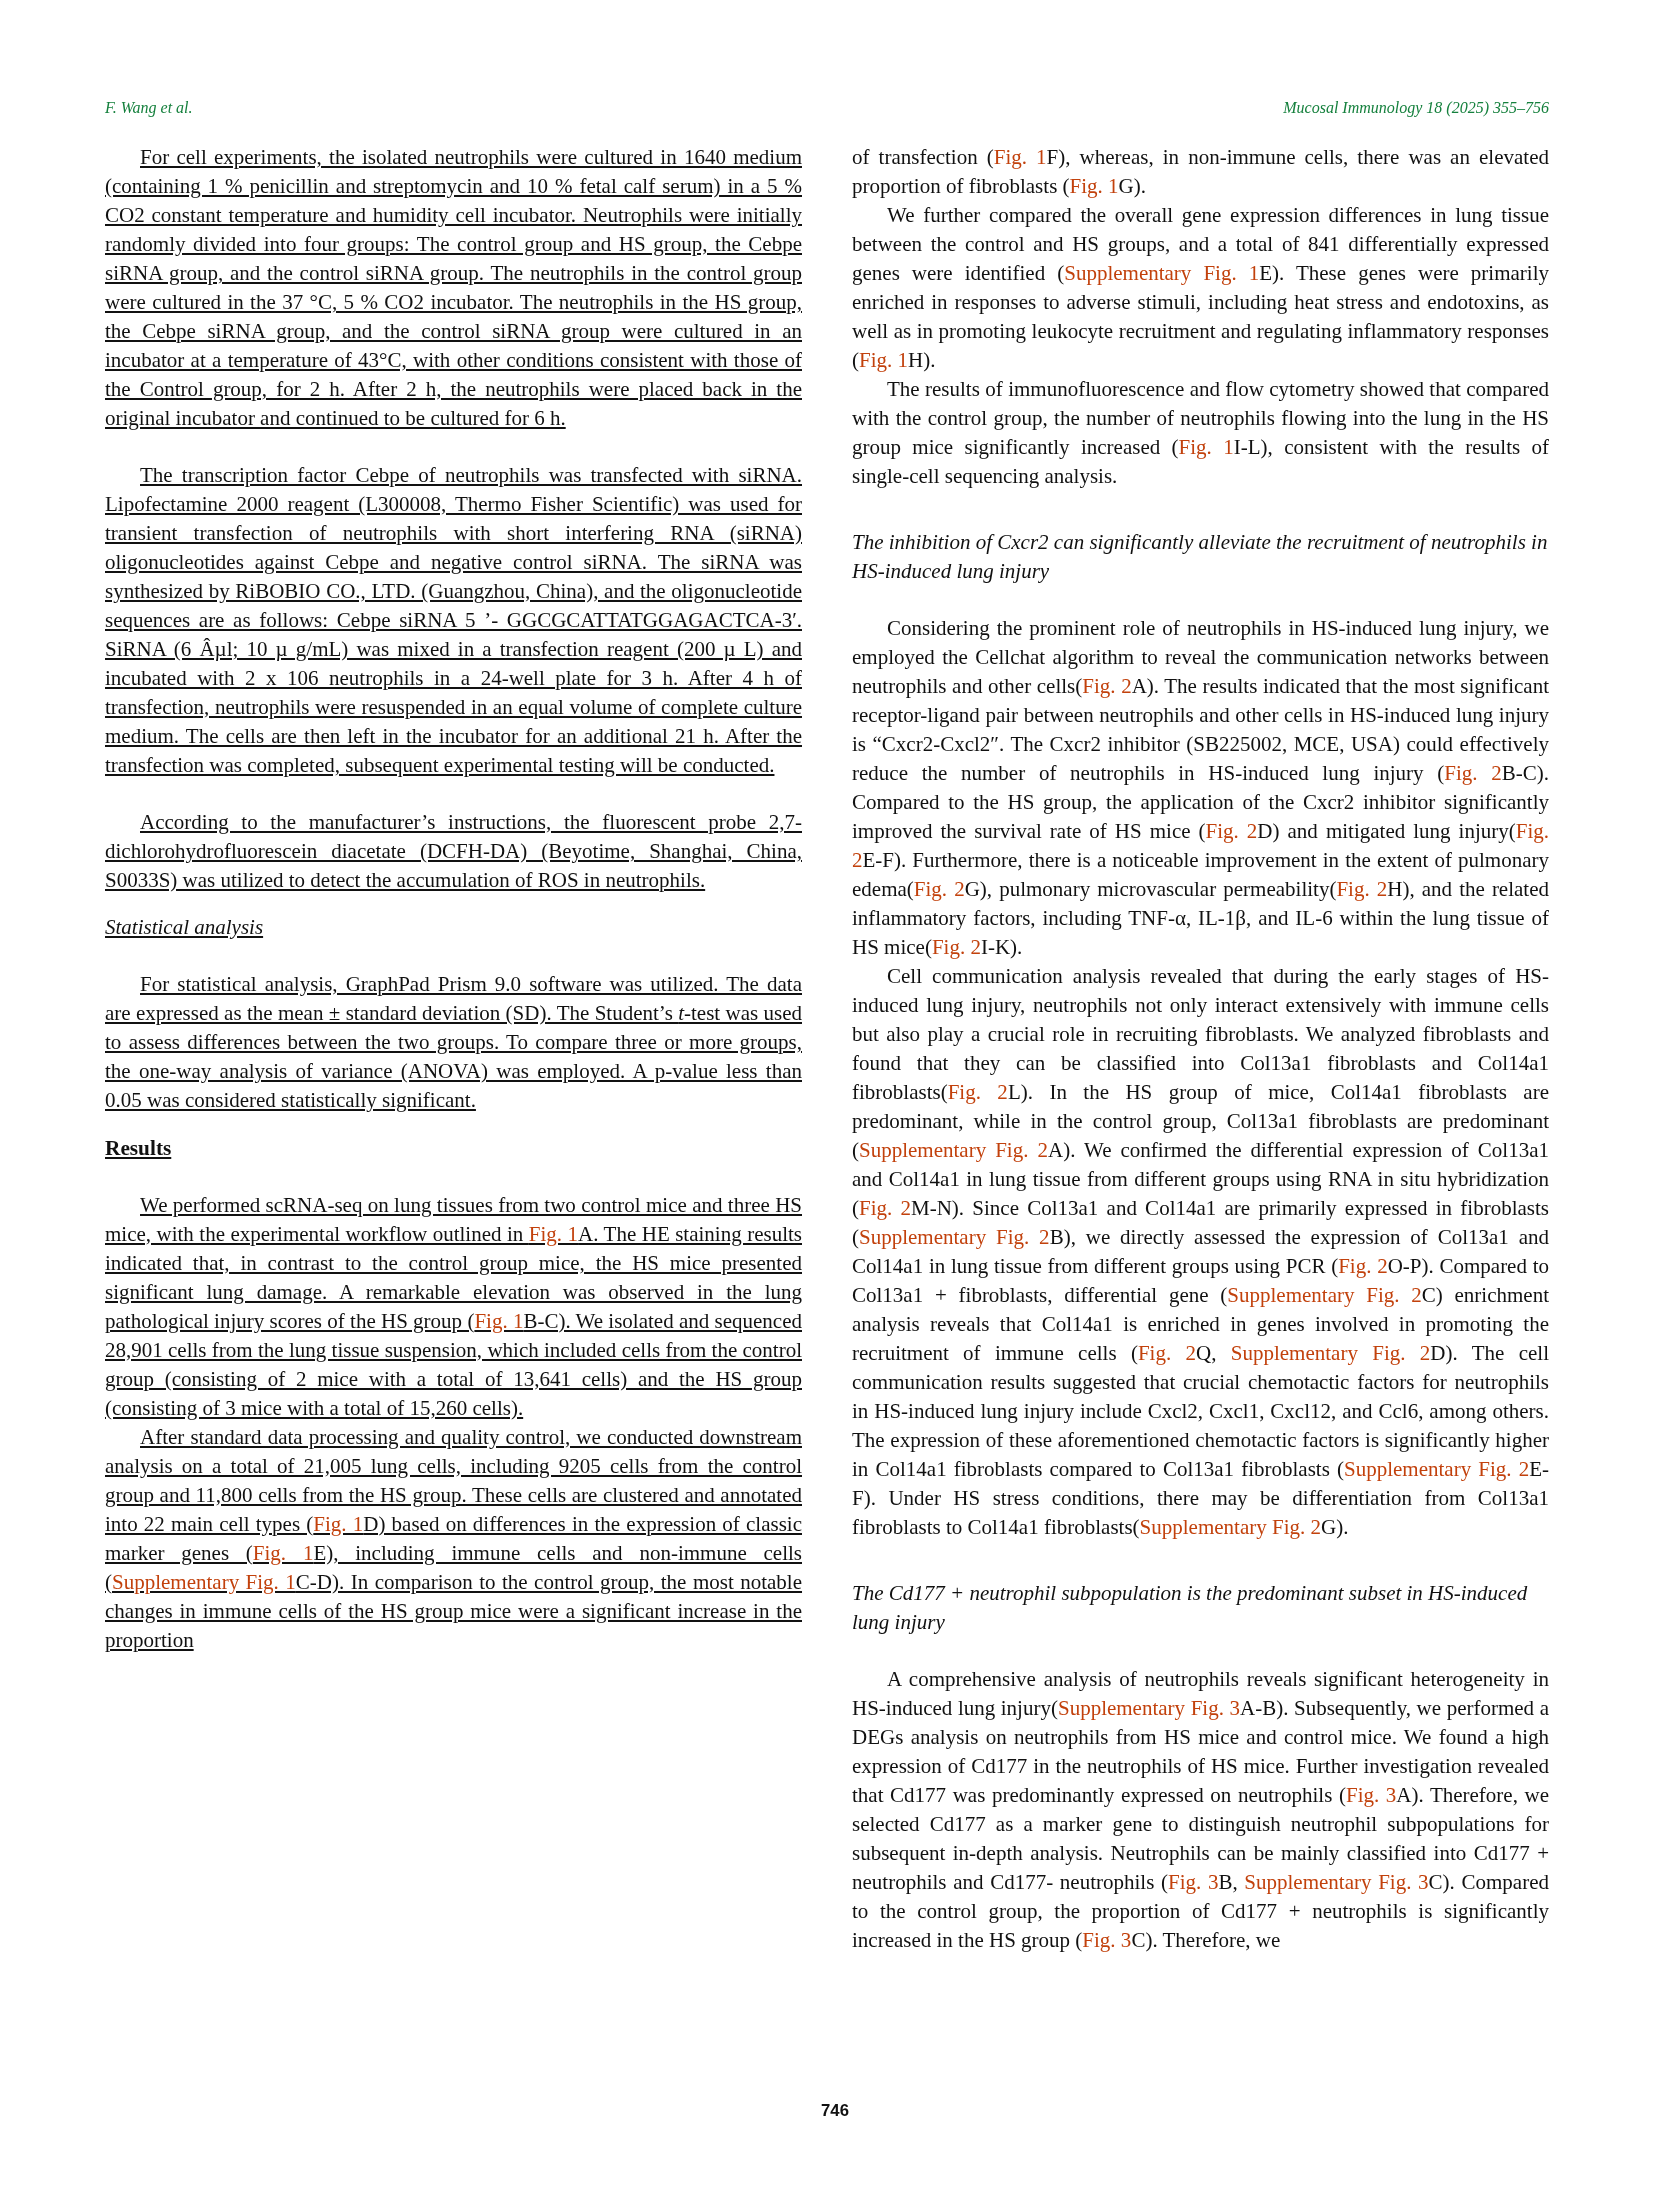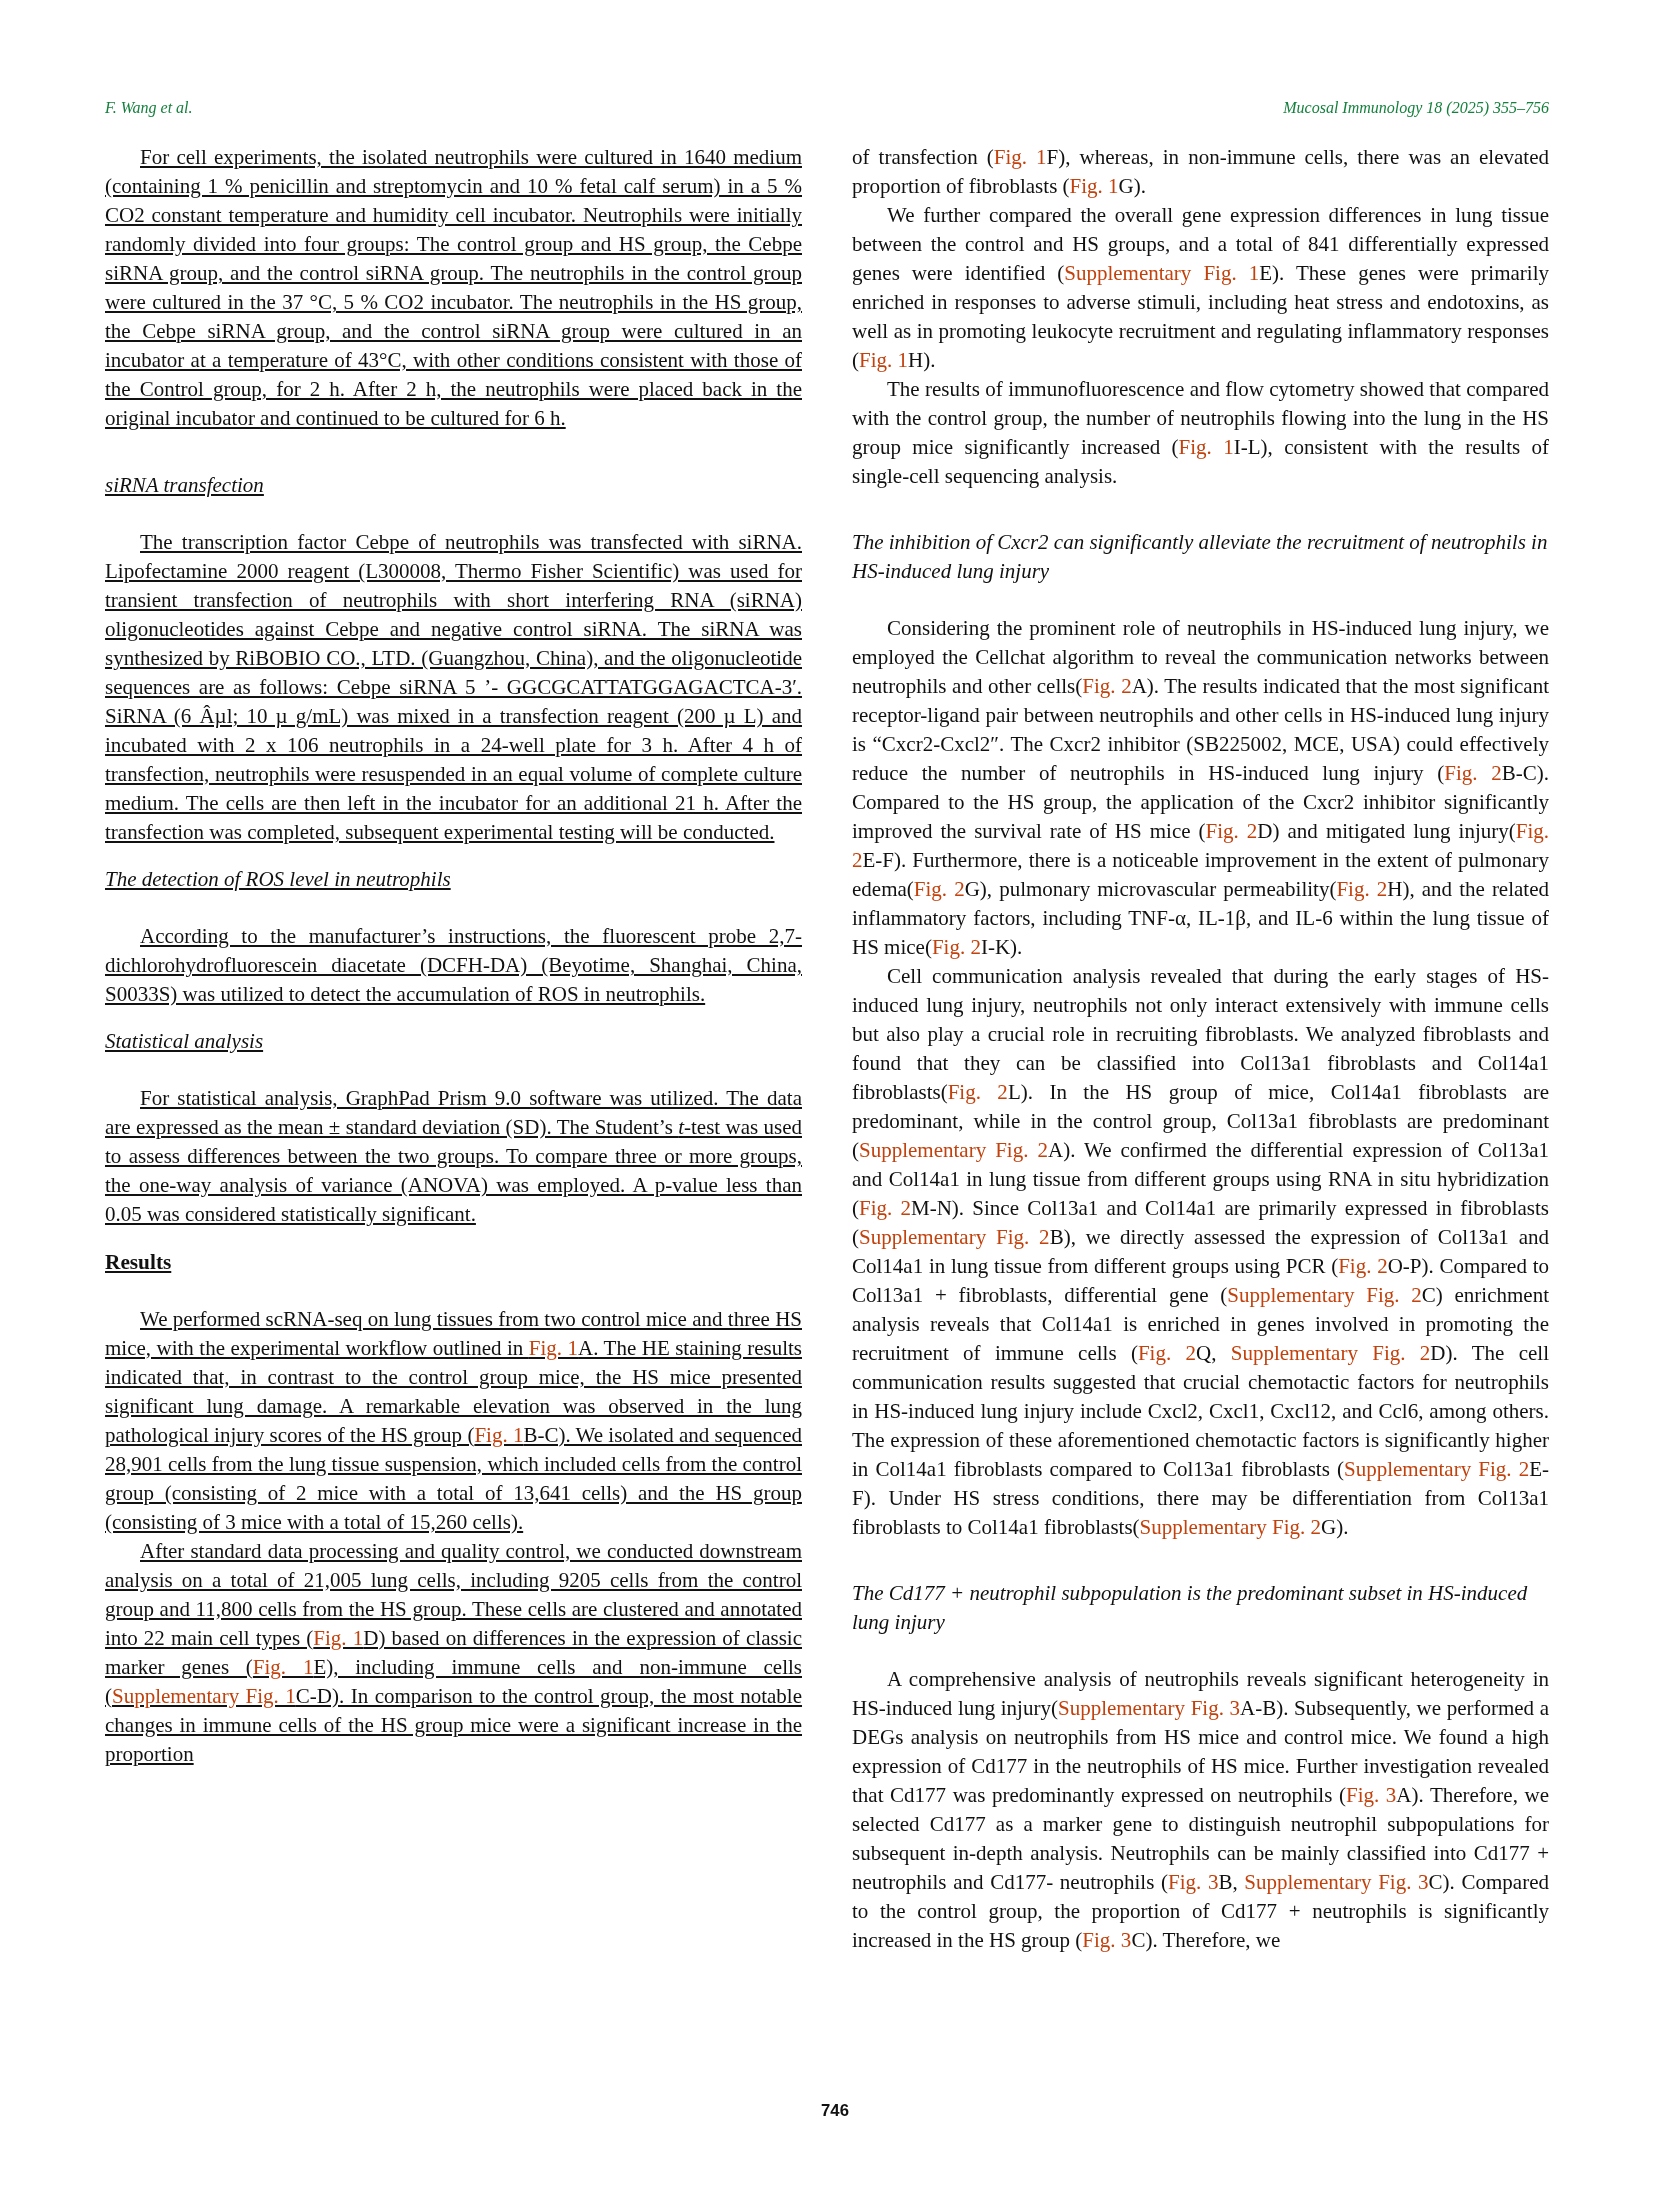--- a/index.html
+++ b/index.html
@@ -21,24 +21,22 @@
 </style>
 </head>
 <body>
 
 <div class="running-head rh-left">F. Wang et al.</div>
 <div class="running-head rh-right">Mucosal Immunology 18 (2025) 355–756</div>
 
 <div class="col col-left">
   <p>For cell experiments, the isolated neutrophils were cultured in 1640 medium (containing 1 % penicillin and streptomycin and 10 % fetal calf serum) in a 5 % CO2 constant temperature and humidity cell incubator. Neutrophils were initially randomly divided into four groups: The con­trol group and HS group, the Cebpe siRNA group, and the control siRNA group. The neutrophils in the control group were cultured in the 37 °C, 5 % CO2 incubator. The neutrophils in the HS group, the Cebpe siRNA group, and the control siRNA group were cultured in an incubator at a temperature of 43°C, with other conditions consistent with those of the Control group, for 2 h. After 2 h, the neutrophils were placed back in the original incubator and continued to be cultured for 6 h.</p>
 
-  <h3 class="sub" style="margin-top:38px">siRNA transfection</h3>
   <p style="margin-top:28px">The transcription factor Cebpe of neutrophils was transfected with siRNA. Lipofectamine 2000 reagent (L300008, Thermo Fisher Scientific) was used for transient transfection of neutrophils with short interfering RNA (siRNA) oligonucleotides against Cebpe and negative control siRNA. The siRNA was synthesized by RiBOBIO CO., LTD. (Guangzhou, China), and the oligonucleotide sequences are as follows: Cebpe siRNA 5 ’- GGCGCATTATGGAGACTCA-3′. SiRNA (6 Âµl; 10 µ g/mL) was mixed in a transfection reagent (200 µ L) and incubated with 2 x 106 neutro­phils in a 24-well plate for 3 h. After 4 h of transfection, neutrophils were resuspended in an equal volume of complete culture medium. The cells are then left in the incubator for an additional 21 h. After the trans­fection was completed, subsequent experimental testing will be conducted.</p>
 
-  <h3 class="sub" style="margin-top:18px">The detection of ROS level in neutrophils</h3>
   <p style="margin-top:28px">According to the manufacturer’s instructions, the fluorescent probe 2,7-dichlorohydrofluorescein diacetate (DCFH-DA) (Beyotime, Shanghai, China, S0033S) was utilized to detect the accumulation of ROS in neutrophils.</p>
 
   <h3 class="sub" style="margin-top:18px">Statistical analysis</h3>
   <p style="margin-top:28px"><span>For statistical analysis, GraphPad Prism 9.0 software was utilized. The data are expressed as the mean ± standard deviation (SD). The Student’s </span><i>t</i><span>-test was used to assess differences between the two groups. To compare three or more groups, the one-way analysis of variance (ANOVA) was employed. A p-value less than 0.05 was considered sta­tistically significant.</span></p>
 
   <h2 class="sec" style="margin-top:18.7px">Results</h2>
   <p style="margin-top:28px"><span>We performed scRNA-seq on lung tissues from two control mice and three HS mice, with the experimental workflow outlined in </span><a class="lnk">Fig. 1</a><span>A. The HE staining results indicated that, in contrast to the control group mice, the HS mice presented significant lung damage. A remarkable elevation was observed in the lung pathological injury scores of the HS group (</span><a class="lnk">Fig. 1</a><span>B-C). We isolated and sequenced 28,901 cells from the lung tissue suspension, which included cells from the control group (consisting of 2 mice with a total of 13,641 cells) and the HS group (consisting of 3 mice with a total of 15,260 cells).</span></p>
   <p><span>After standard data processing and quality control, we conducted downstream analysis on a total of 21,005 lung cells, including 9205 cells from the control group and 11,800 cells from the HS group. These cells are clustered and annotated into 22 main cell types (</span><a class="lnk">Fig. 1</a><span>D) based on differences in the expression of classic marker genes (</span><a class="lnk">Fig. 1</a><span>E), including immune cells and non-immune cells (</span><a class="lnk">Supplementary Fig. 1</a><span>C-D). In comparison to the control group, the most notable changes in immune cells of the HS group mice were a significant increase in the proportion</span></p>
 </div>
 

